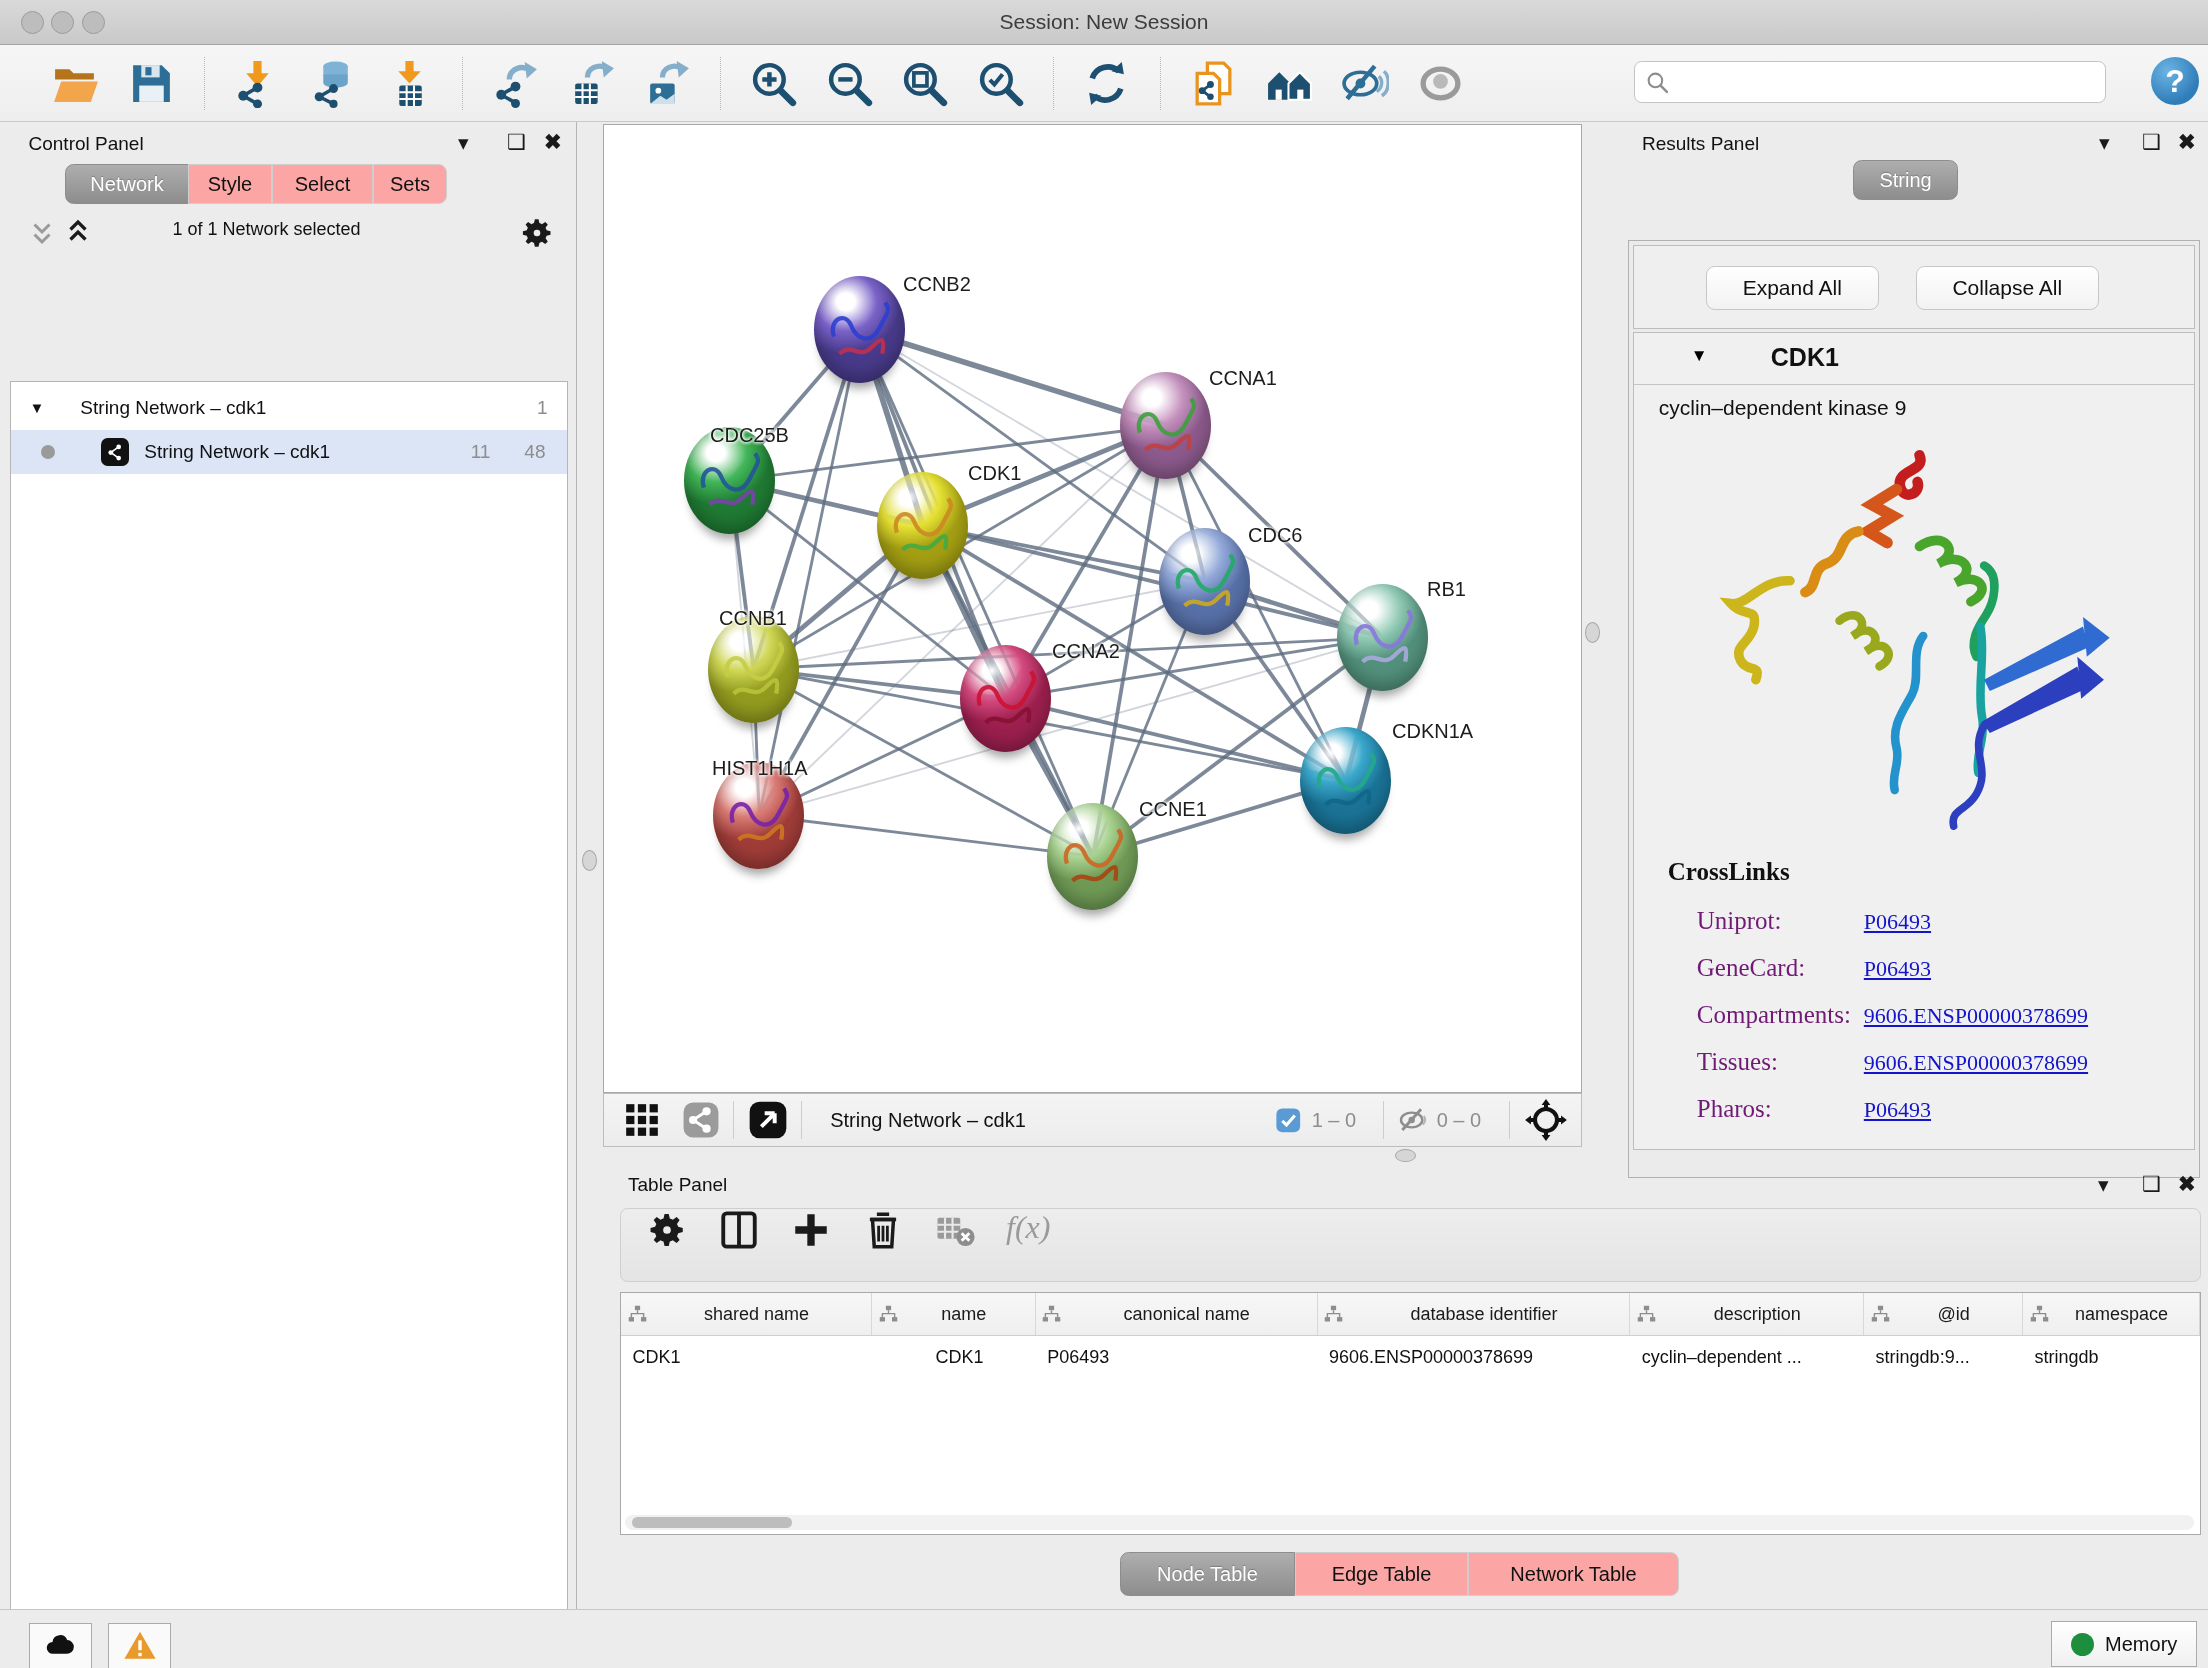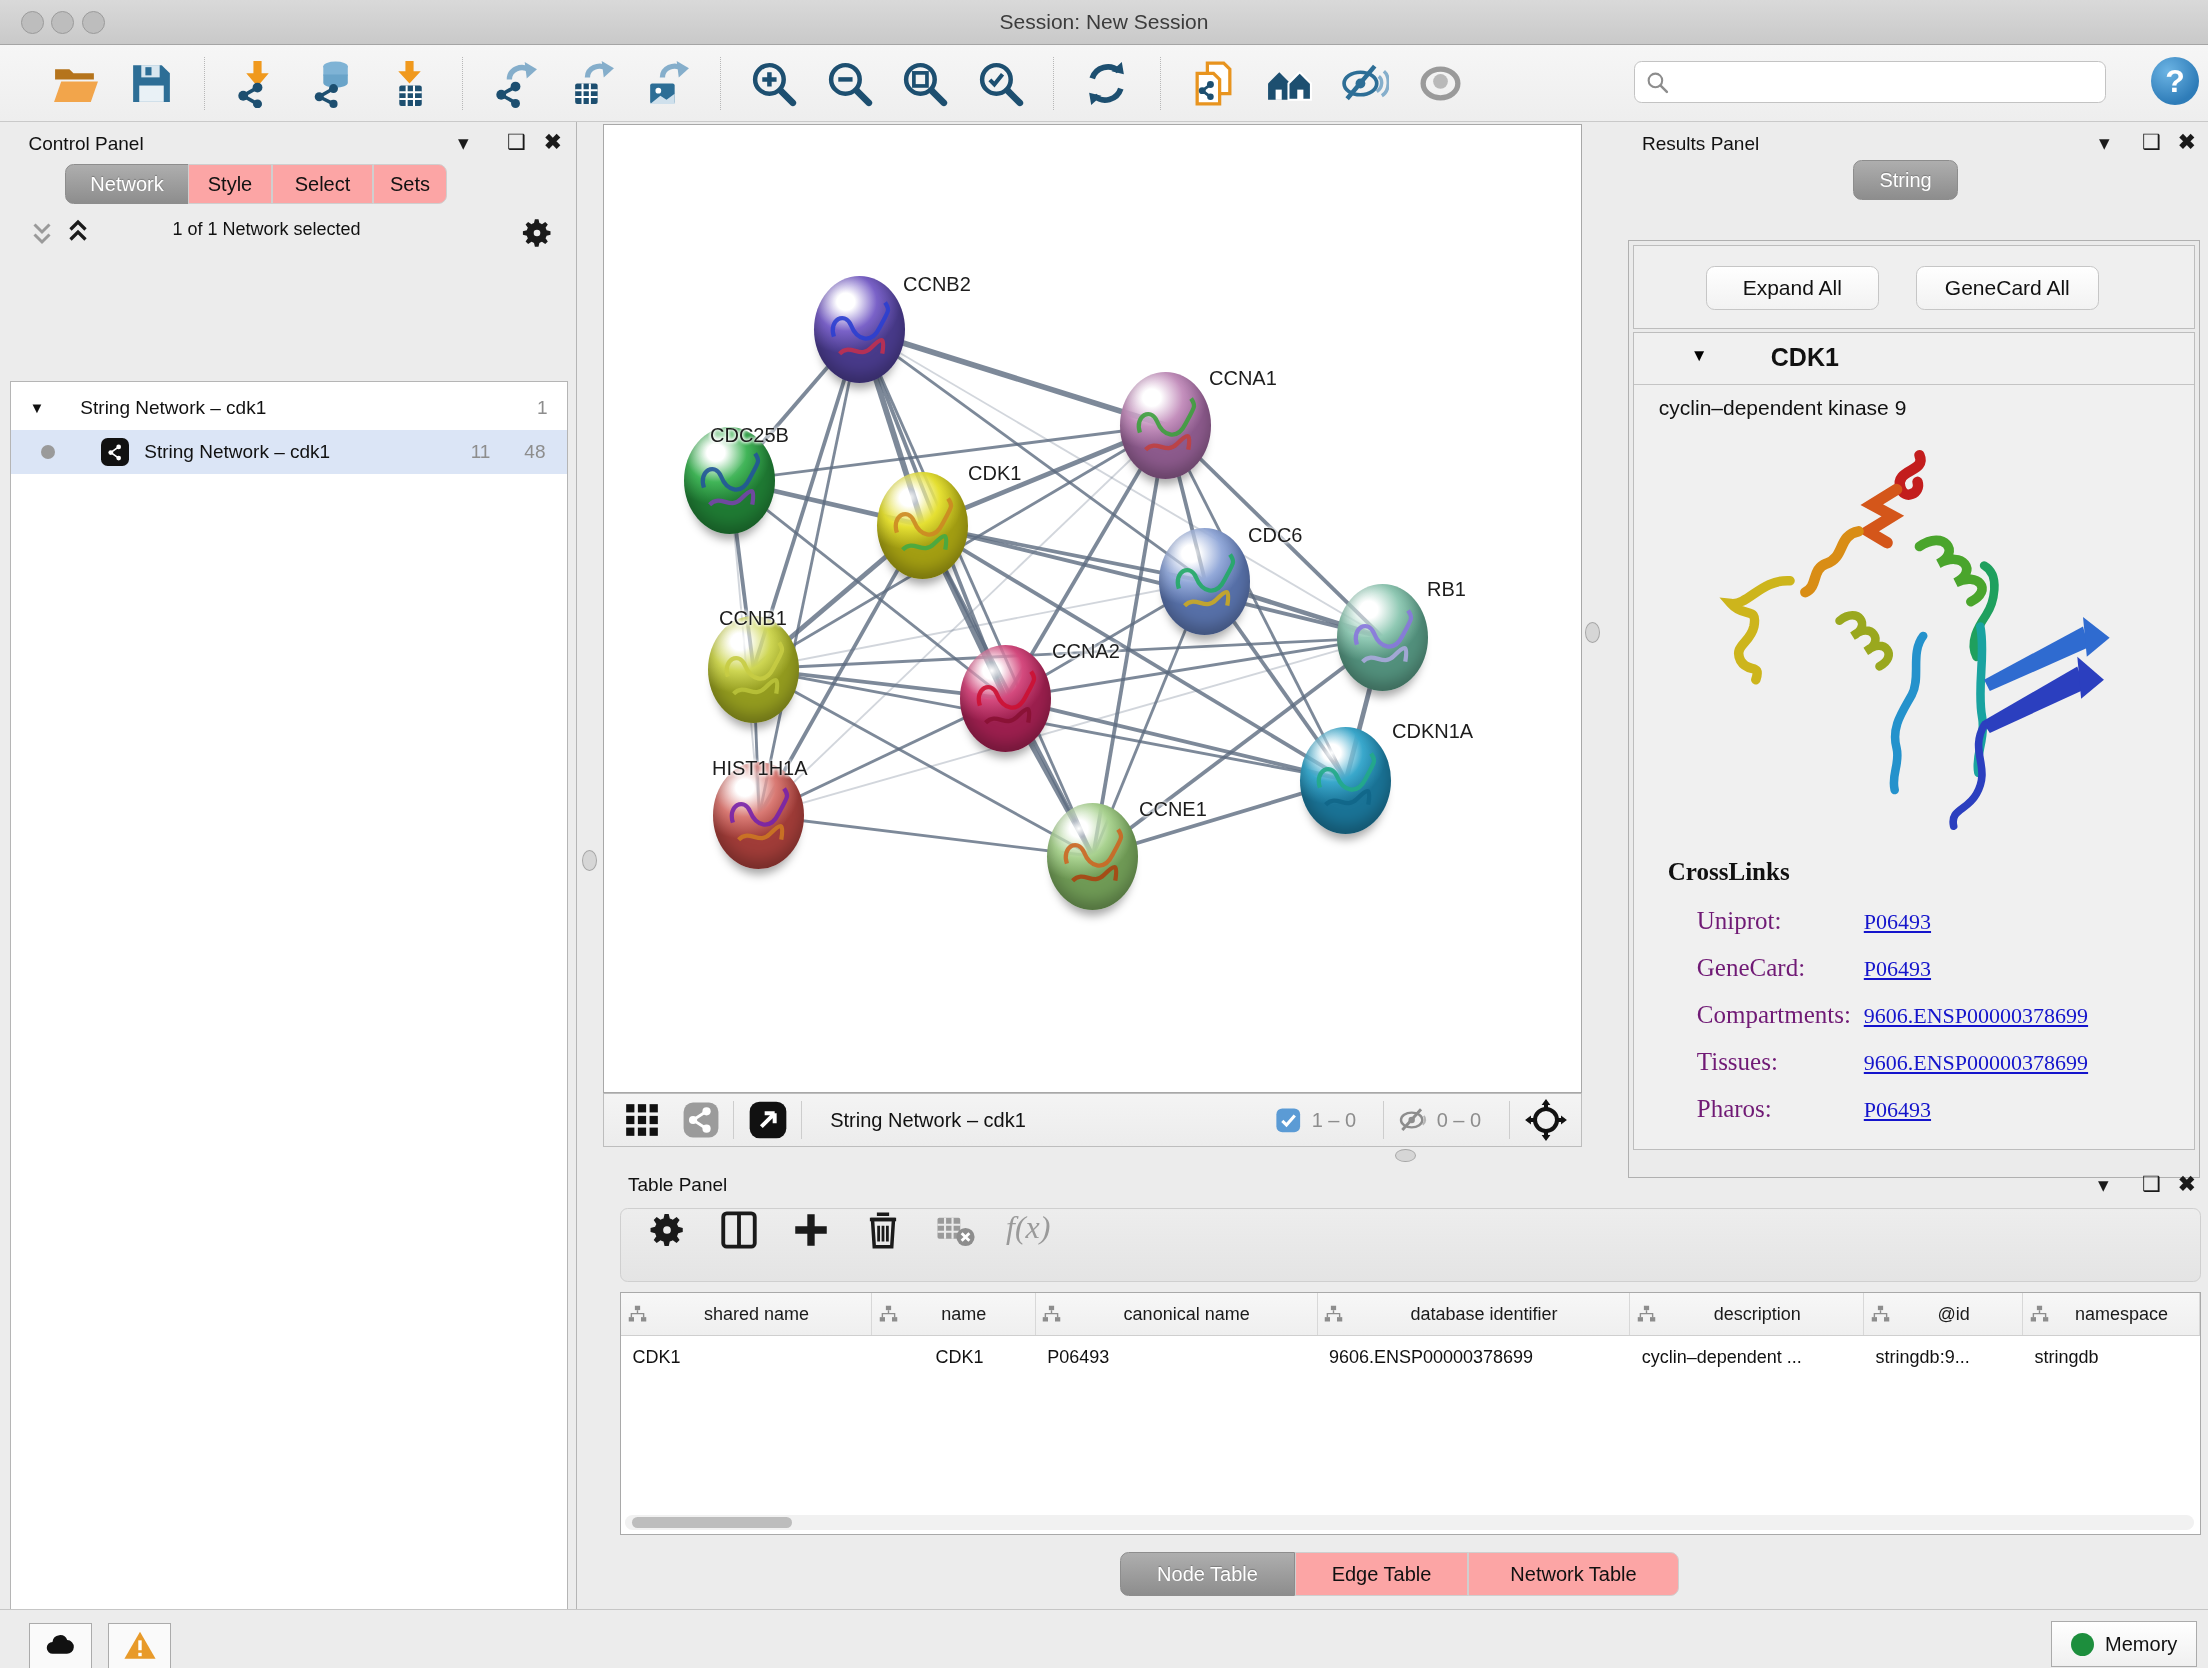--- a/index.html
+++ b/index.html
@@ -389,21 +389,21 @@
     <div class="abs ptitle" style="left:19px;top:11.4px;">Results Panel</div>
     <div class="abs wctrl" style="left:476px;top:9.5px;">▾</div>
     <div class="abs wctrl" style="left:519px;top:8.6px;">❑</div>
     <div class="abs wctrl" style="left:555px;top:8.6px;font-weight:bold;">✖</div>
     <div class="abs tab sel rall" style="left:230px;top:38px;width:105px;">String</div>
   </div>
 
   <div class="abs rp-outer">
     <div class="rp-box" style="left:3.8px;top:3.8px;width:562px;height:84px;">
       <div class="btn abs" style="left:72px;top:20px;width:173px;height:44px;">Expand All</div>
-      <div class="btn abs" style="left:282px;top:20px;width:183px;height:44px;">GeneCard All</div>
+      <div class="btn abs" style="left:282px;top:20px;width:183px;height:44px;">Collapse All</div>
     </div>
 
     <div class="rp-box" style="left:3.8px;top:91px;width:562px;height:818px;background:#f0f0f0;">
       <div class="abs" style="left:0;top:0;width:100%;height:51px;border-bottom:1px solid #c4c4c4;">
         <span class="abs" style="left:57px;top:13.3px;font-size:17px;">▼</span>
         <span class="abs" style="left:137px;top:9.5px;font-size:25px;font-weight:bold;color:#111;">CDK1</span>
       </div>
       <div class="abs" style="left:25px;top:63px;font-size:21px;color:#111;">cyclin–dependent kinase 9</div>
 
       <svg class="abs" style="left:55px;top:107px;" width="438" height="409" viewBox="0 0 440 430" fill="none" stroke-linecap="round">

